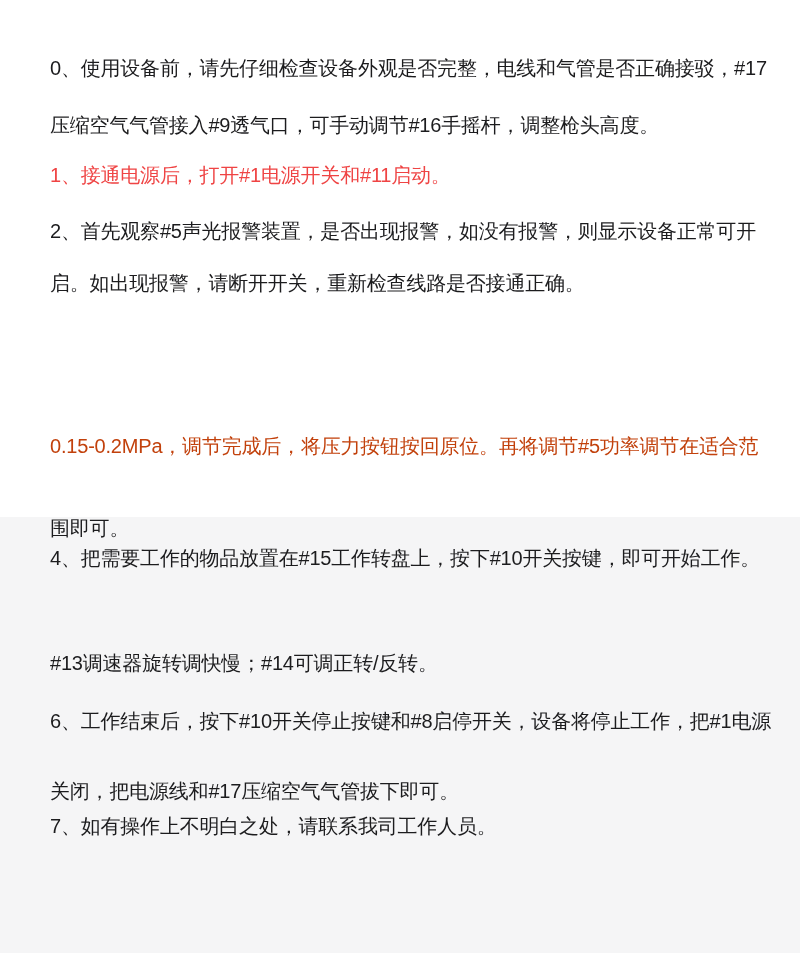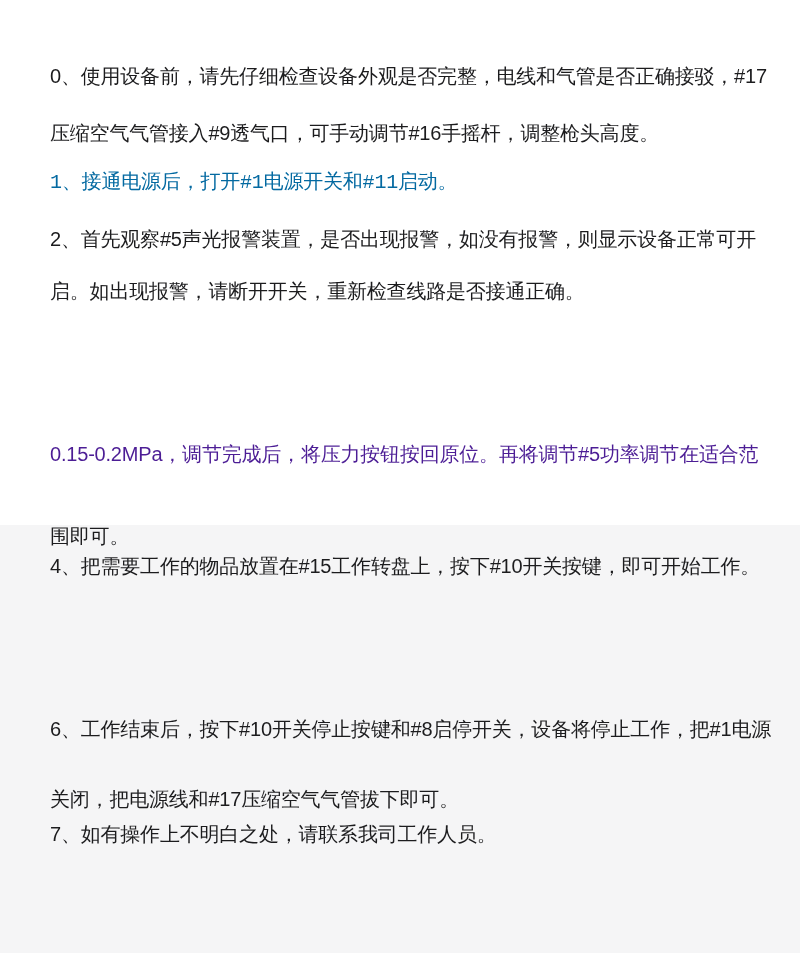--- a/index.html
+++ b/index.html
@@ -9,21 +9,21 @@
   body {
     width: 800px;
     height: 953px;
     overflow: hidden;
     position: relative;
     background: #ffffff;
     font-family: "Liberation Sans", sans-serif;
   }
   .doc {
     position: absolute;
-    left: 0; top: 12px;
+    left: 0; top: 4px;
     width: 800px;
     height: 841px;
   }
   .section-lower {
     position: absolute;
     left: 0;
     top: 513px;
     width: 800px;
     height: 440px;
     background: #f5f5f6;
@@ -56,23 +56,24 @@
 </style>
 </head>
 <body>
 
 <div class="doc" style="background-color: rgb(255, 255, 255);">
 
   <div class="section-lower" style="background-color: rgb(245, 245, 246);"></div>
 
   <div class="line l0" style="color: rgb(28, 28, 30);">0、使用设备前，请先仔细检查设备外观是否完整，电线和气管是否正确接驳，#17</div>
   <div class="line l1" style="color: rgb(28, 28, 30);">压缩空气气管接入#9透气口，可手动调节#16手摇杆，调整枪头高度。</div>
-  <div class="line l2" style="color: #0369a1; font-family: Liberation Mono, monospace;">1、接通电源后，打开#1电源开关和#11启动。</div>
+  <div class="line l2" style="color: #ef4444;">1、接通电源后，打开#1电源开关和#11启动。</div>
   <div class="line l3" style="color: rgb(28, 28, 30);">2、首先观察#5声光报警装置，是否出现报警，如没有报警，则显示设备正常可开</div>
   <div class="line l4" style="color: rgb(28, 28, 30);">启。如出现报警，请断开开关，重新检查线路是否接通正确。</div>
-  <div class="line l7" style="color: #4c1d95; text-align: center;">0.15-0.2MPa，调节完成后，将压力按钮按回原位。再将调节#5功率调节在适合范</div>
+  <div class="line l7" style="color: #c2410c; text-align: center;">0.15-0.2MPa，调节完成后，将压力按钮按回原位。再将调节#5功率调节在适合范</div>
   <div class="line l8" style="color: rgb(28, 28, 30);">围即可。</div>
   <div class="line l9" style="color: rgb(28, 28, 30);">4、把需要工作的物品放置在#15工作转盘上，按下#10开关按键，即可开始工作。</div>
+  <div class="line l11" style="color: rgb(28, 28, 30);">#13调速器旋转调快慢；#14可调正转/反转。</div>
   <div class="line l12" style="color: rgb(28, 28, 30);">6、工作结束后，按下#10开关停止按键和#8启停开关，设备将停止工作，把#1电源</div>
   <div class="line l13" style="color: rgb(28, 28, 30); margin-top: 16px;">关闭，把电源线和#17压缩空气气管拔下即可。</div>
   <div class="line l14" style="color: rgb(28, 28, 30);">7、如有操作上不明白之处，请联系我司工作人员。</div>
 
 </div>
 
 </body></html>

